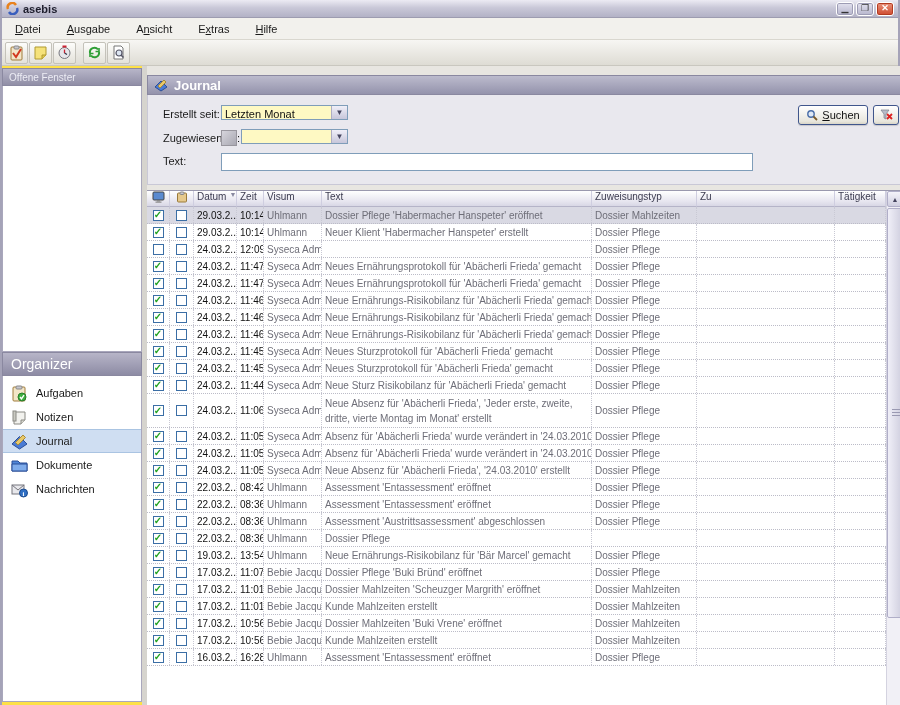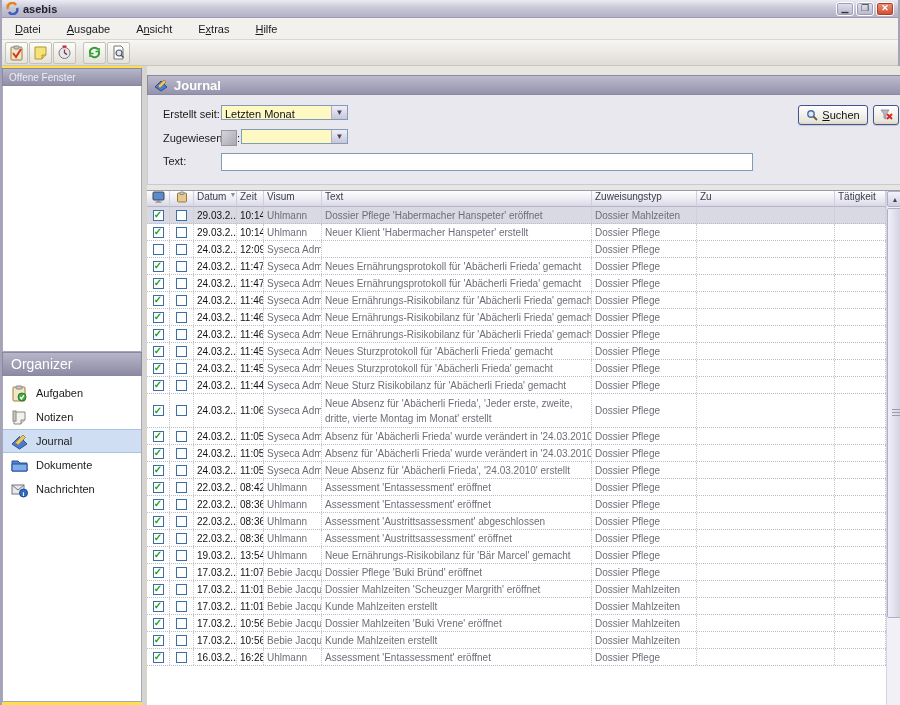--- a/index.html
+++ b/index.html
@@ -608,21 +608,20 @@
           <div class="trow">
             <div class="td center">
               <span class="cb">✓</span>
             </div>
             <div class="td center">
               <span class="cb"></span>
             </div>
             <div class="td ">22.03.2...</div>
             <div class="td ">08:36</div>
             <div class="td blurred">Uhlmann</div>
-            <div class="td blurred wrap">Assessment 'Austrittsassessment' eröffnet</div>
             <div class="td blurred">Dossier Pflege</div>
             <div class="td "></div>
             <div class="td "></div>
           </div>
           <div class="trow">
             <div class="td center">
               <span class="cb">✓</span>
             </div>
             <div class="td center">
               <span class="cb"></span>

